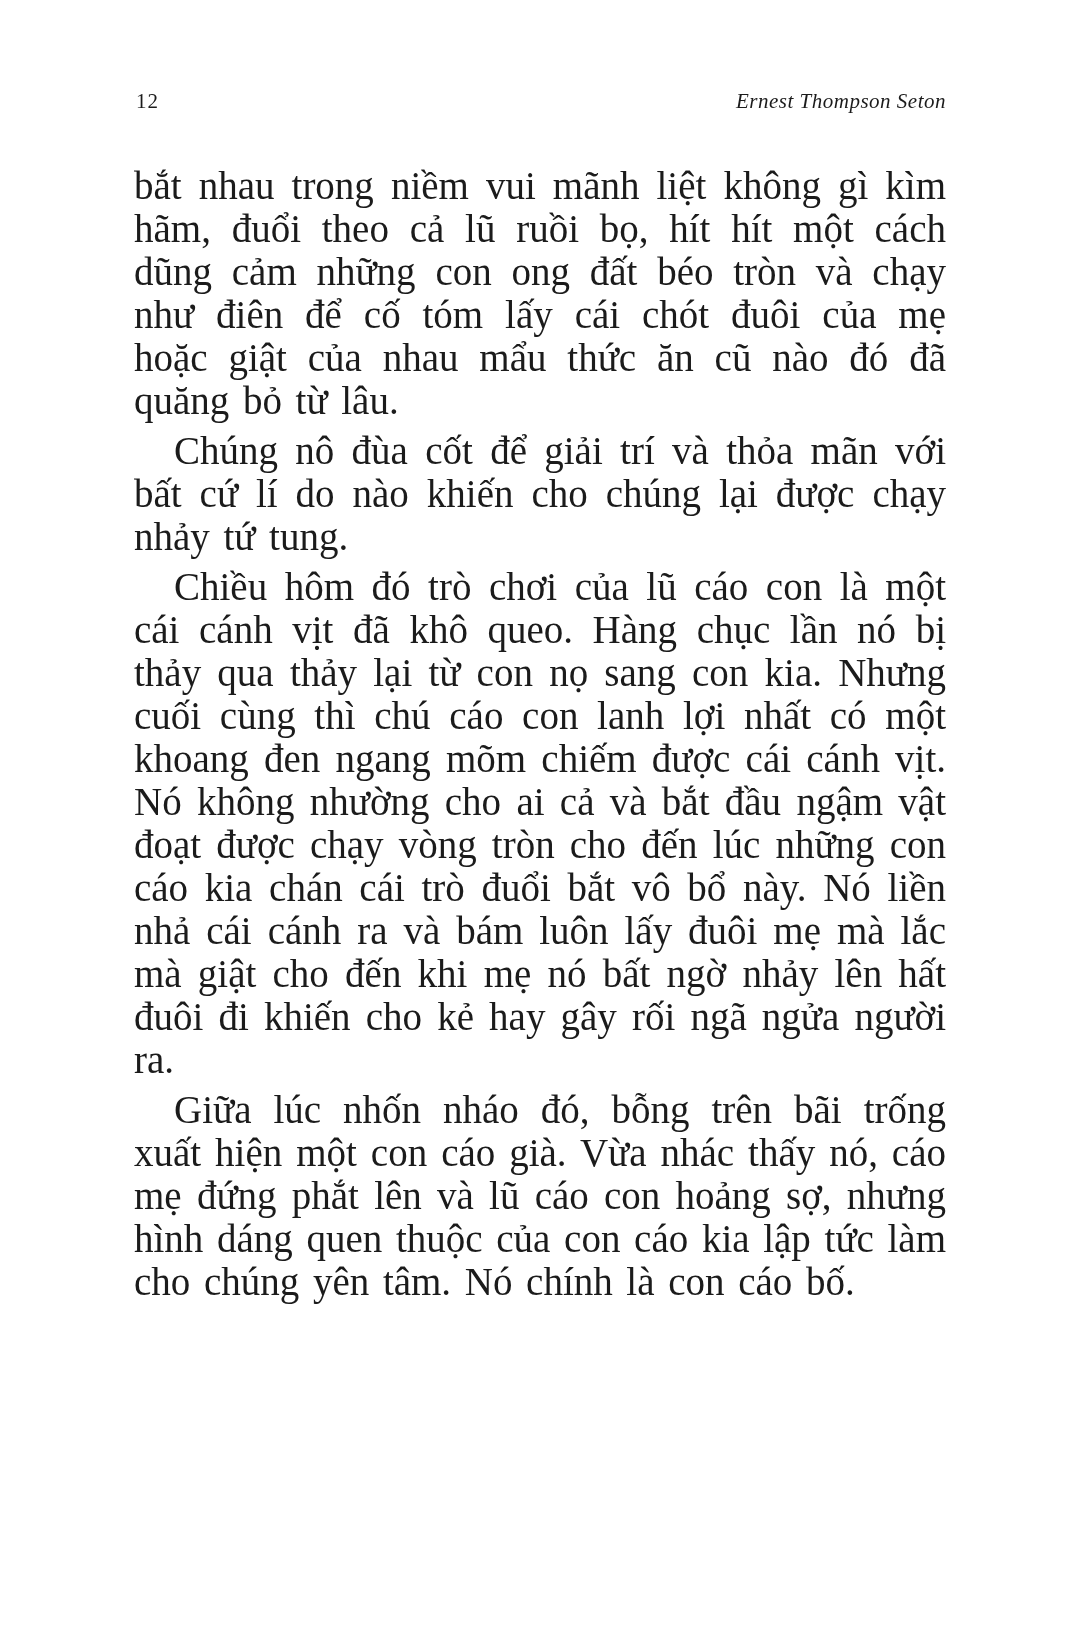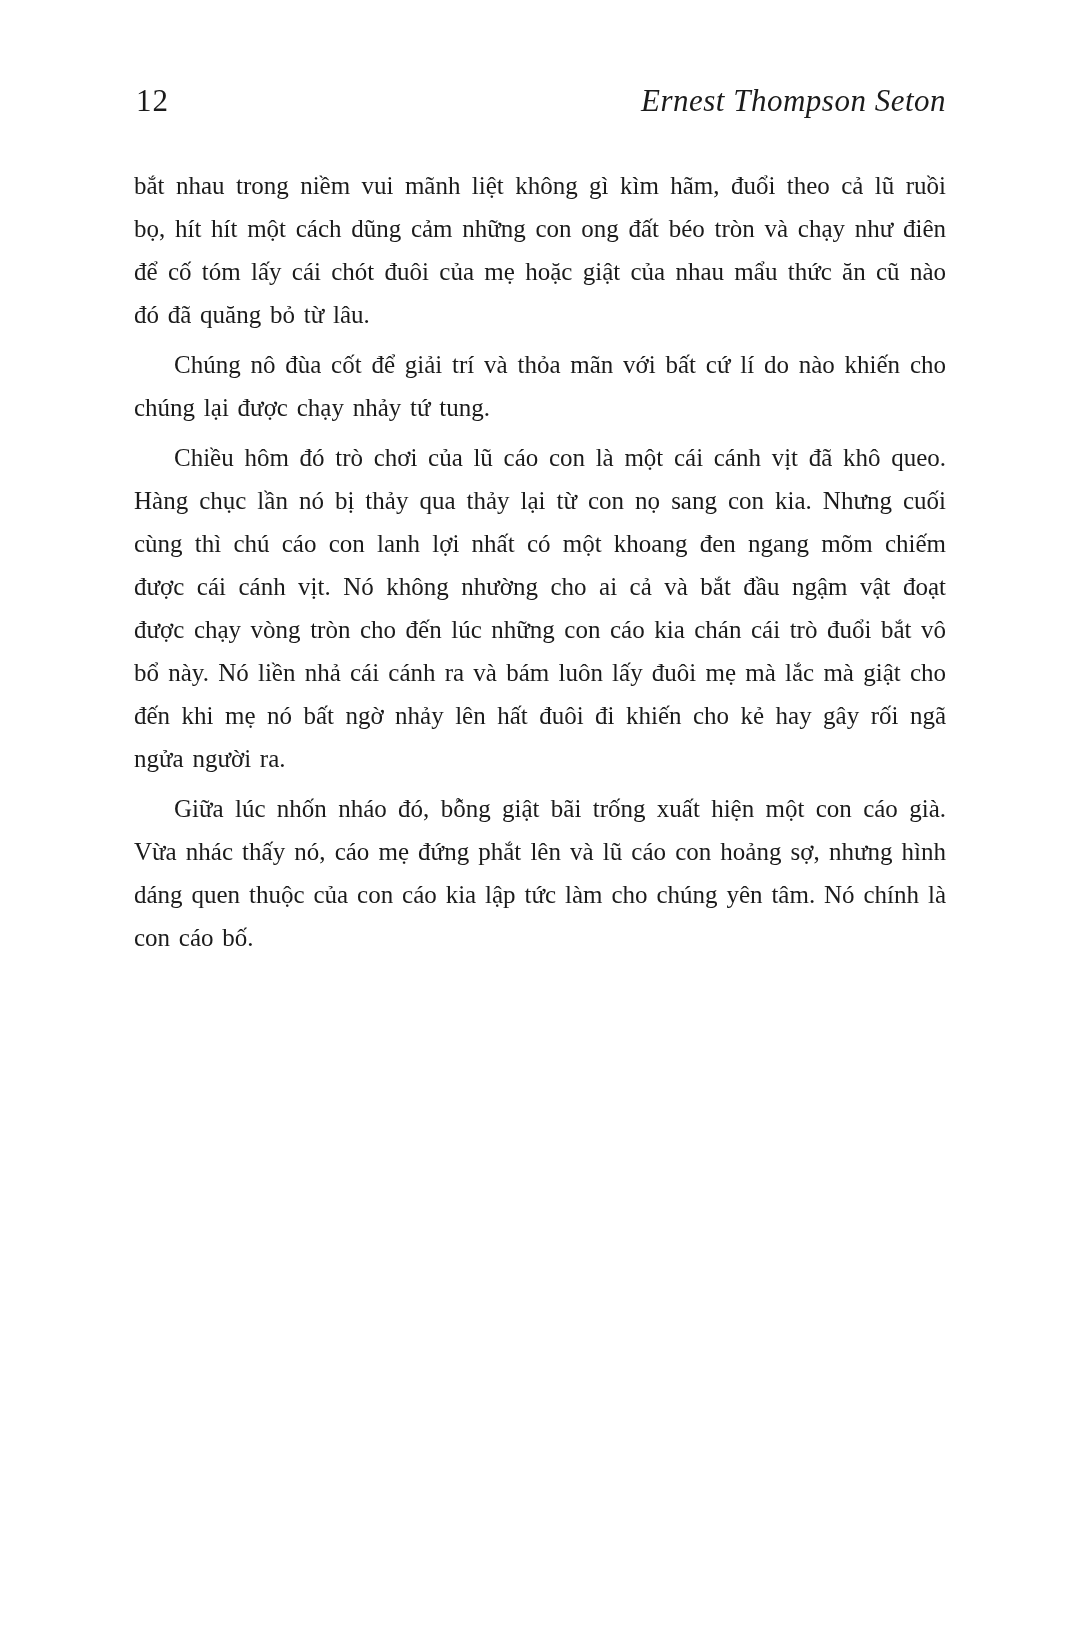--- a/index.html
+++ b/index.html
@@ -10,39 +10,39 @@
     height: 1647px;
     background: var(--page-bg, #ffffff);
     color: var(--ink, #1b1b1b);
     font-family: "Liberation Serif", "DejaVu Serif", serif;
     padding: 84px 134px 0 134px;
     overflow: hidden;
   }
   .page-header {
     position: relative;
     height: 34px;
-    font-size: 31px;
+    font-size: 21px;
     line-height: 34px;
   }
   .page-number {
     position: absolute;
     left: 2px;
     top: 0;
     font-style: normal;
     letter-spacing: 1px;
   }
   .running-head {
     display: block;
     text-align: right;
     font-style: italic;
     letter-spacing: 0.5px;
   }
   .body-text {
     margin-top: 46px;
-    font-size: 25px;
+    font-size: 39px;
     line-height: 43px;
     text-align: justify;
   }
   .para {
     margin: 0 0 6px 0;
     word-spacing: 0.10em;
   }
   .para.indent { text-indent: 40px; margin-top: 7px; }
 </style>
 </head>
@@ -52,15 +52,15 @@
   <header class="page-header">
     <span class="page-number">12</span>
     <span class="running-head">Ernest Thompson Seton</span>
   </header>
 
   <main class="body-text">
 
   <p class="para">bắt nhau trong niềm vui mãnh liệt không gì kìm hãm, đuổi theo cả lũ ruồi bọ, hít hít một cách dũng cảm những con ong đất béo tròn và chạy như điên để cố tóm lấy cái chót đuôi của mẹ hoặc giật của nhau mẩu thức ăn cũ nào đó đã quăng bỏ từ lâu.</p>
       <p class="para indent">Chúng nô đùa cốt để giải trí và thỏa mãn với bất cứ lí do nào khiến cho chúng lại được chạy nhảy tứ tung.</p>
       <p class="para indent">Chiều hôm đó trò chơi của lũ cáo con là một cái cánh vịt đã khô queo. Hàng chục lần nó bị thảy qua thảy lại từ con nọ sang con kia. Nhưng cuối cùng thì chú cáo con lanh lợi nhất có một khoang đen ngang mõm chiếm được cái cánh vịt. Nó không nhường cho ai cả và bắt đầu ngậm vật đoạt được chạy vòng tròn cho đến lúc những con cáo kia chán cái trò đuổi bắt vô bổ này. Nó liền nhả cái cánh ra và bám luôn lấy đuôi mẹ mà lắc mà giật cho đến khi mẹ nó bất ngờ nhảy lên hất đuôi đi khiến cho kẻ hay gây rối ngã ngửa người ra.</p>
-      <p class="para indent">Giữa lúc nhốn nháo đó, bỗng giật bãi trống xuất hiện một con cáo già. Vừa nhác thấy nó, cáo mẹ đứng phắt lên và lũ cáo con hoảng sợ, nhưng hình dáng quen thuộc của con cáo kia lập tức làm cho chúng yên tâm. Nó chính là con cáo bố.</p>
+      <p class="para indent">Giữa lúc nhốn nháo đó, bỗng trên bãi trống xuất hiện một con cáo già. Vừa nhác thấy nó, cáo mẹ đứng phắt lên và lũ cáo con hoảng sợ, nhưng hình dáng quen thuộc của con cáo kia lập tức làm cho chúng yên tâm. Nó chính là con cáo bố.</p>
     </main>
 </div>
 
 </body></html>

